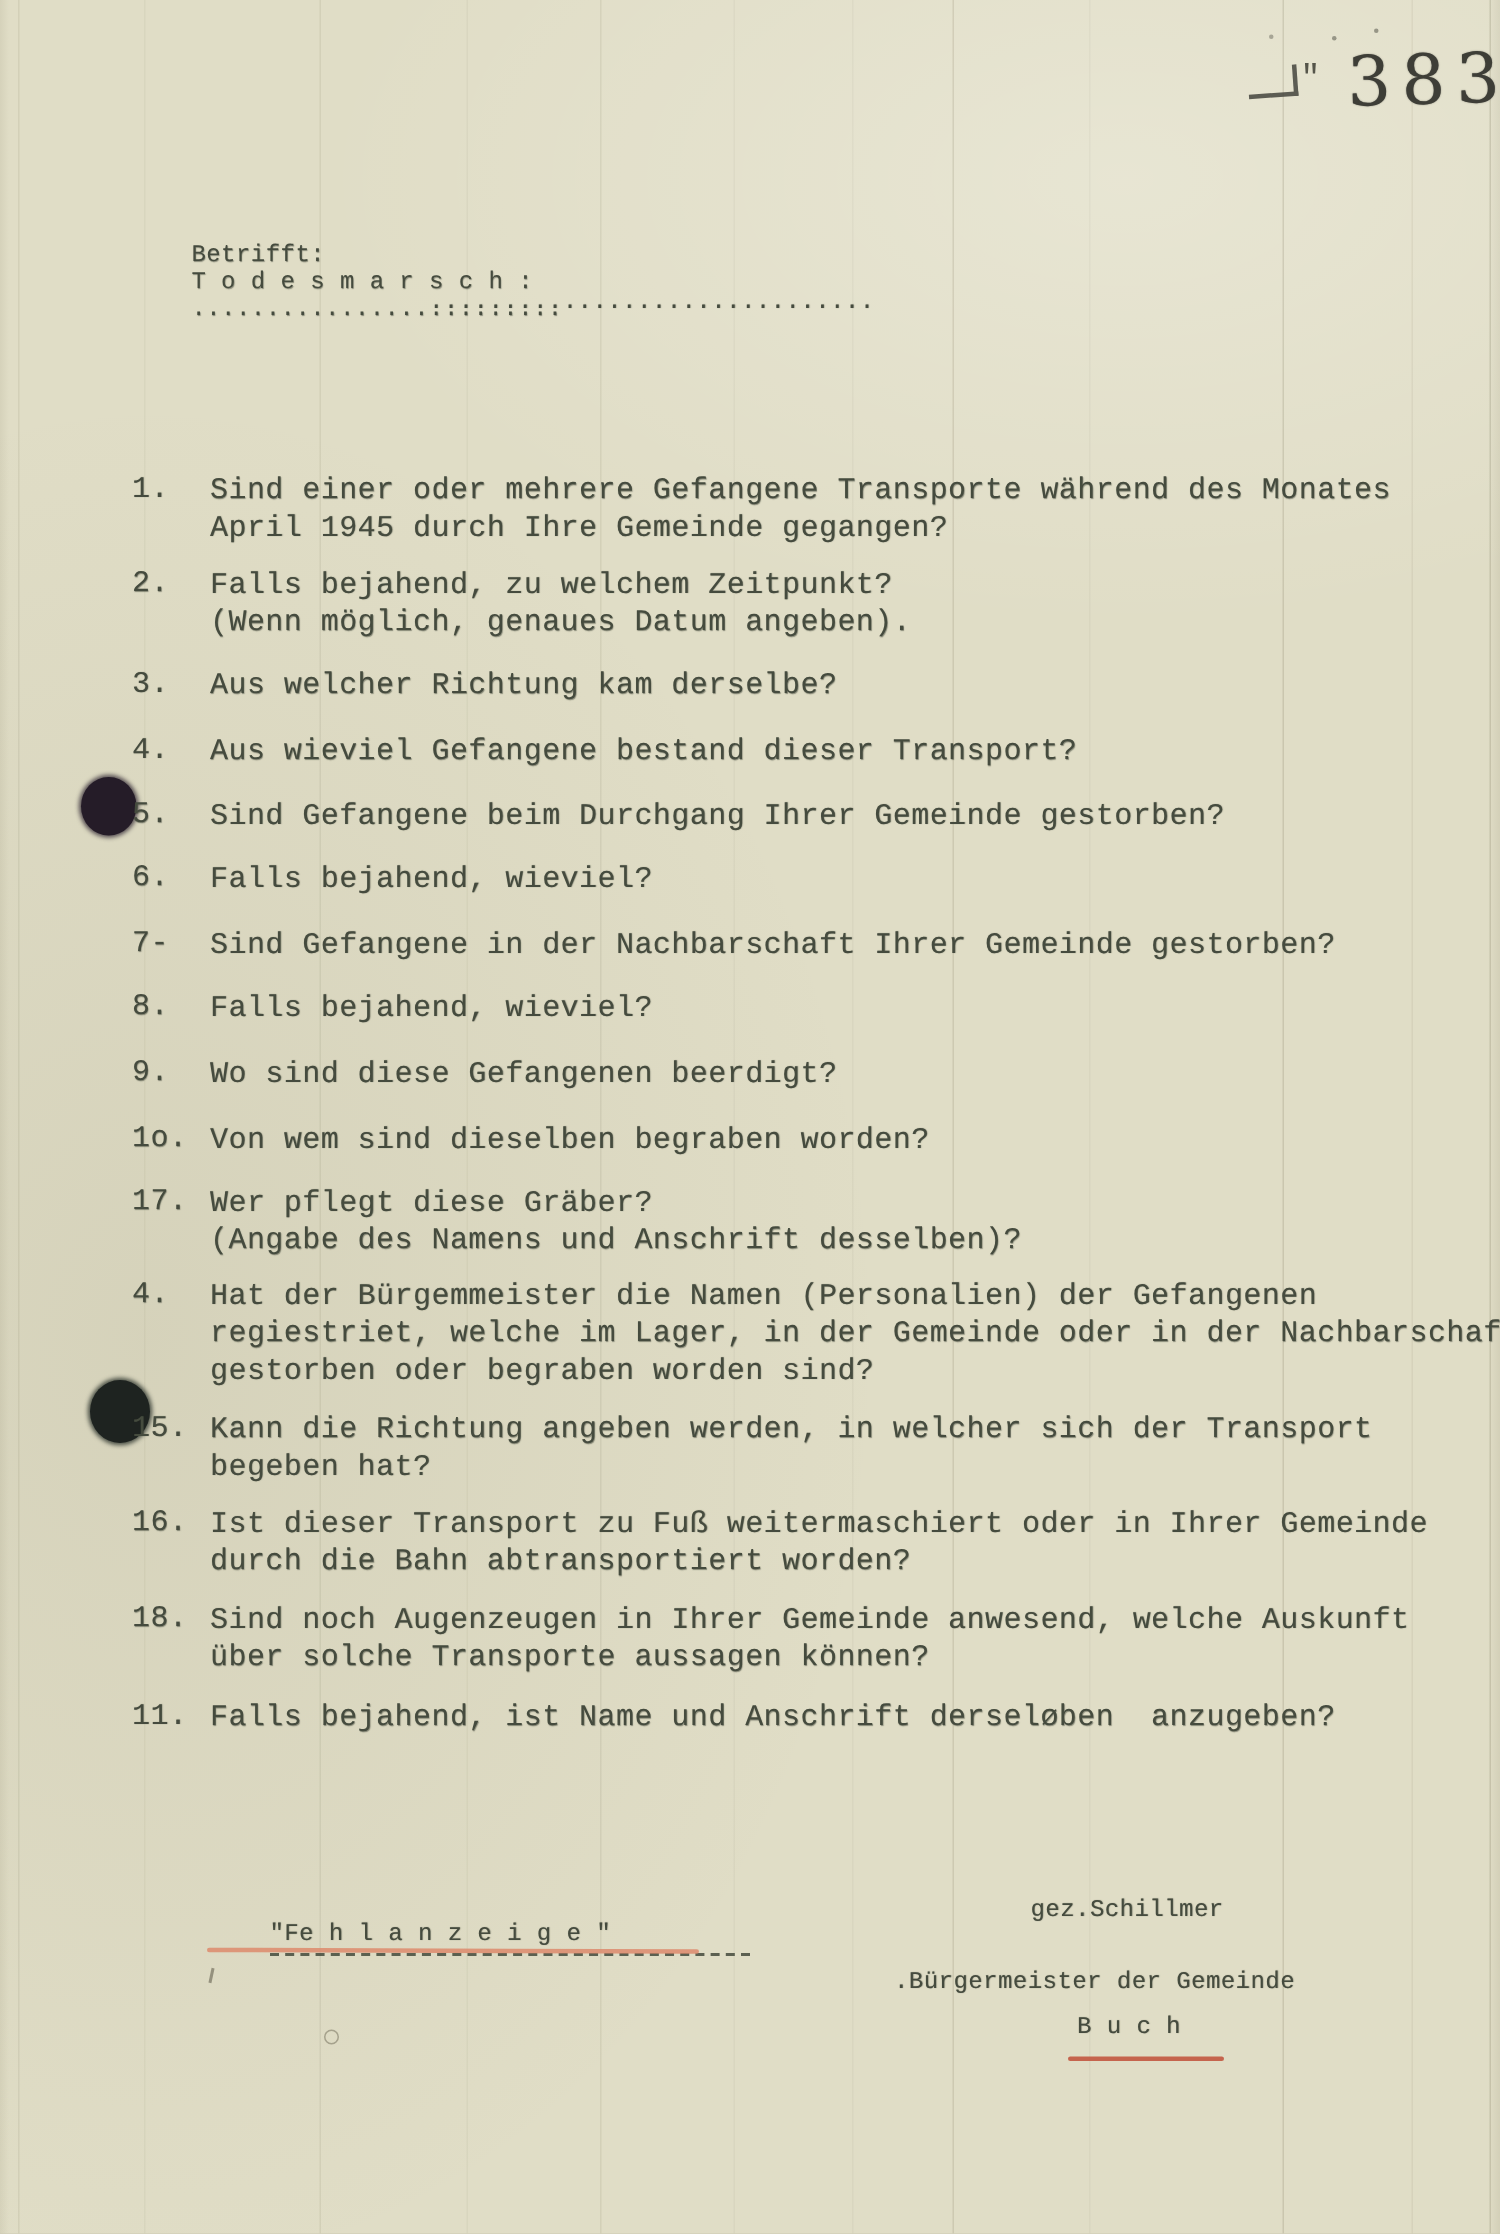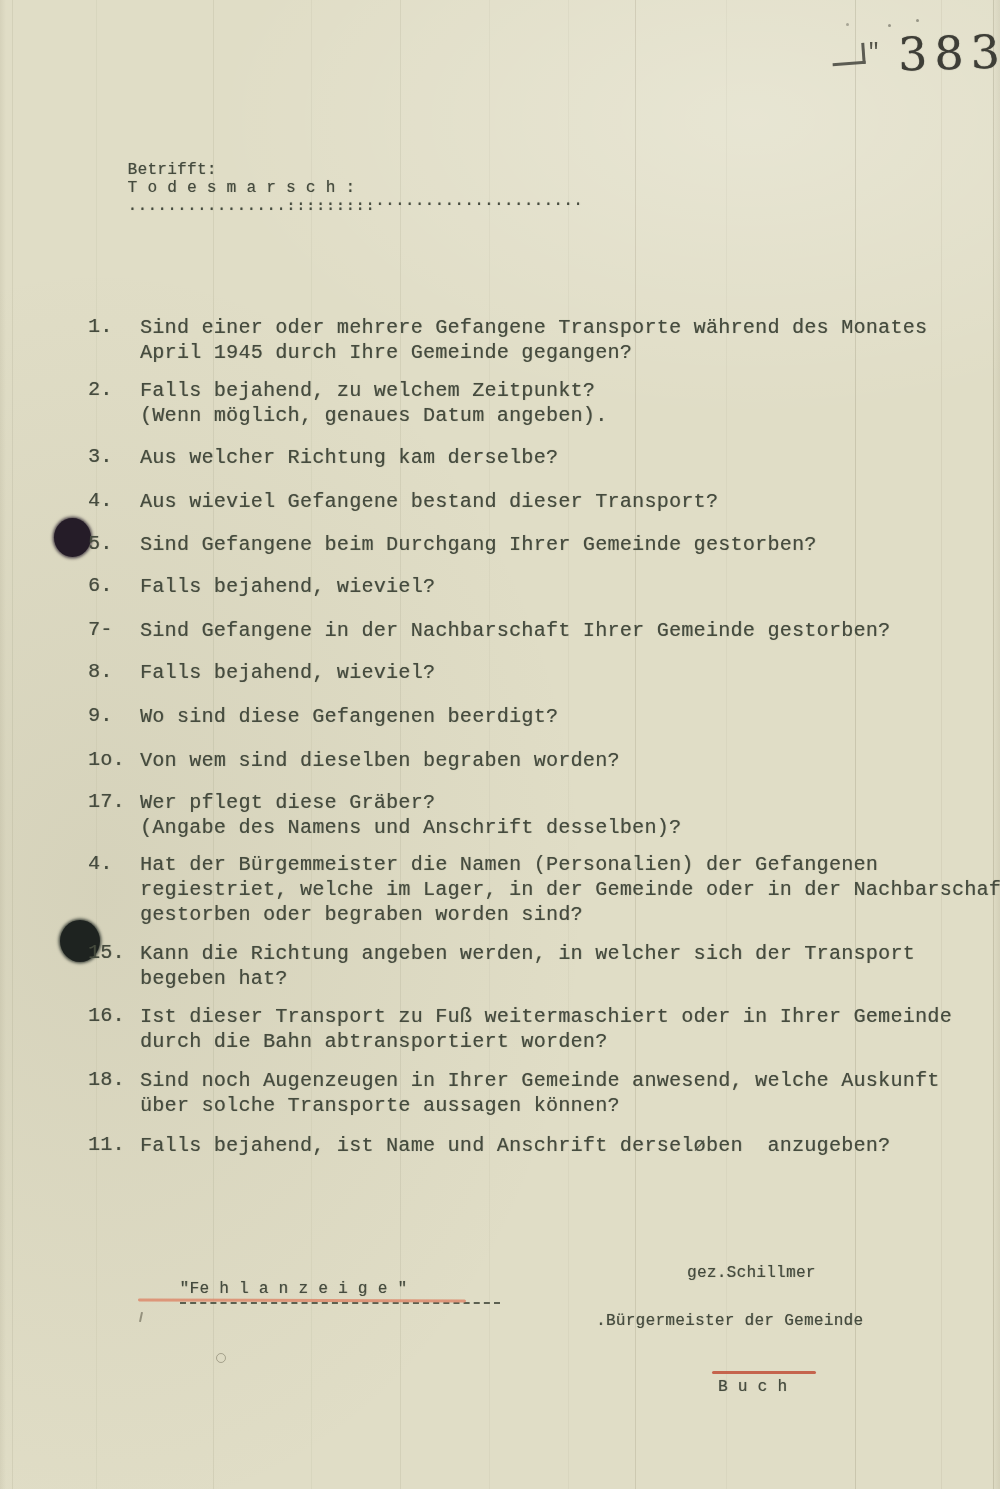--- a/index.html
+++ b/index.html
@@ -191,19 +191,19 @@
       </div>
     </div>
 
   <div class="line" style="left:140px;top:1262px;">
     <span class="fehl">"Fe h l a n z e i g e "</span>
   </div>
   <div class="redline redline1"></div>
 
   <div class="line" style="left:687px;top:1264px;">gez.Schillmer</div>
   <div class="line" style="left:579px;top:1312px;margin-left:17px;">.Bürgermeister der Gemeinde</div>
-  <div class="line" style="left:718px;top:1342px;margin-top:36px;">B u c h</div>
+  <div class="line" style="left:718px;top:1342px;">B u c h</div>
   <div class="redline redline2"></div>
 
   <div class="pencil-mark pm1"></div>
   <div class="pencil-mark pm2"></div>
 
 </div>
 
 </body></html>

